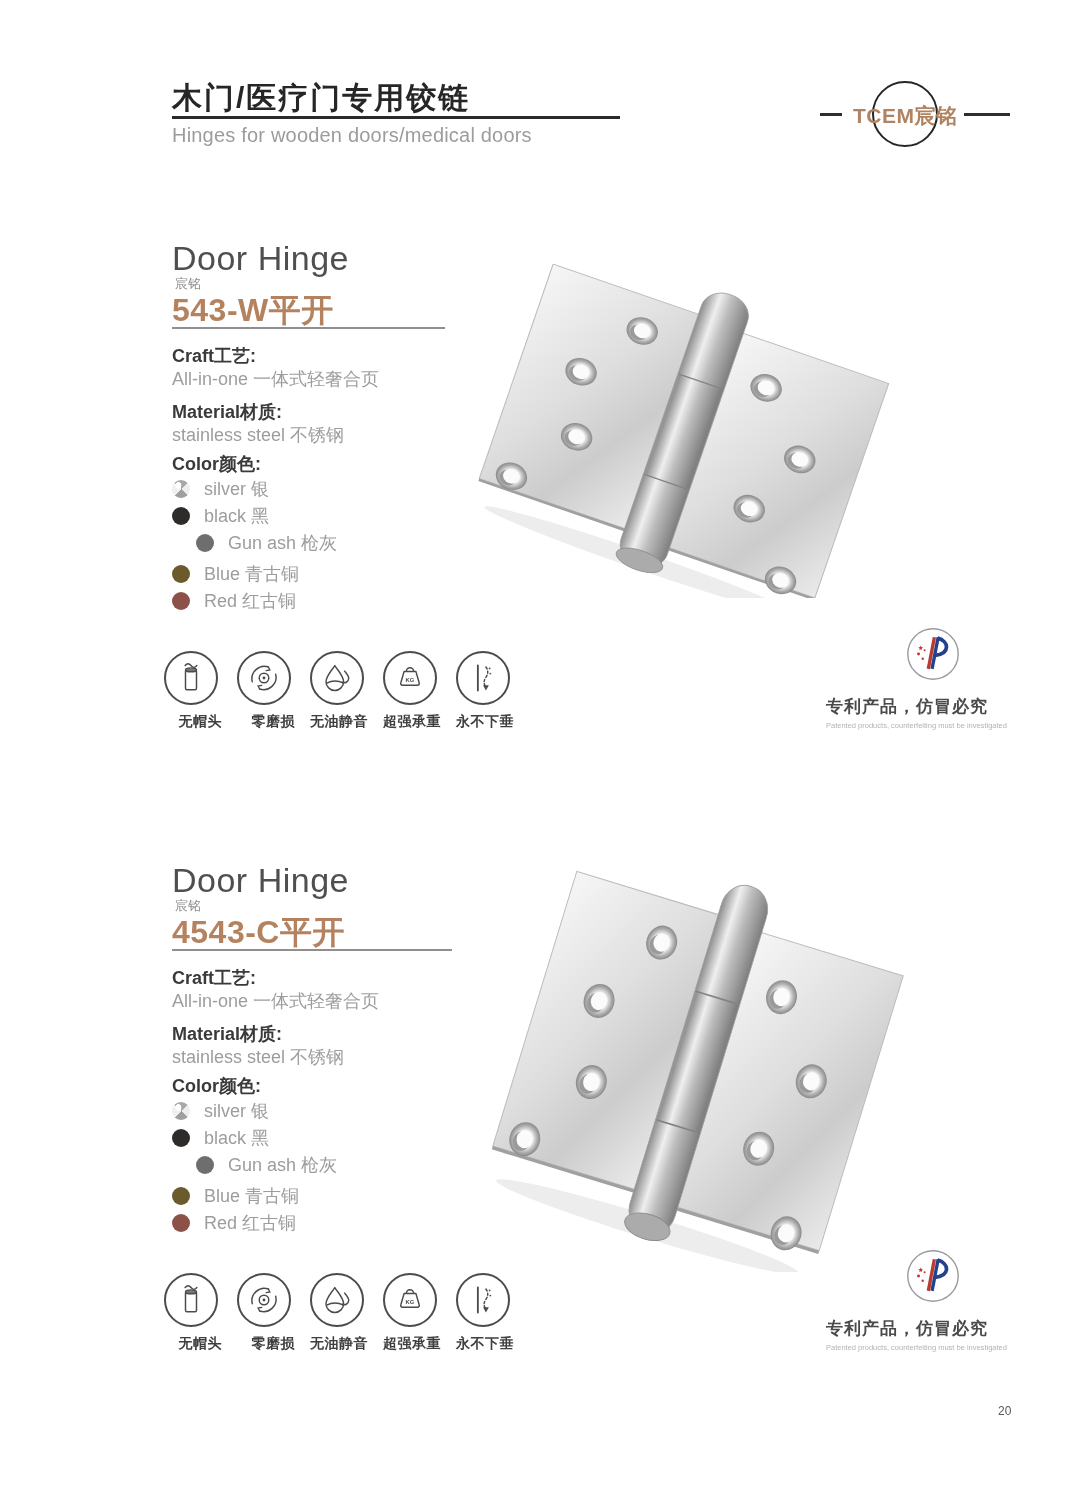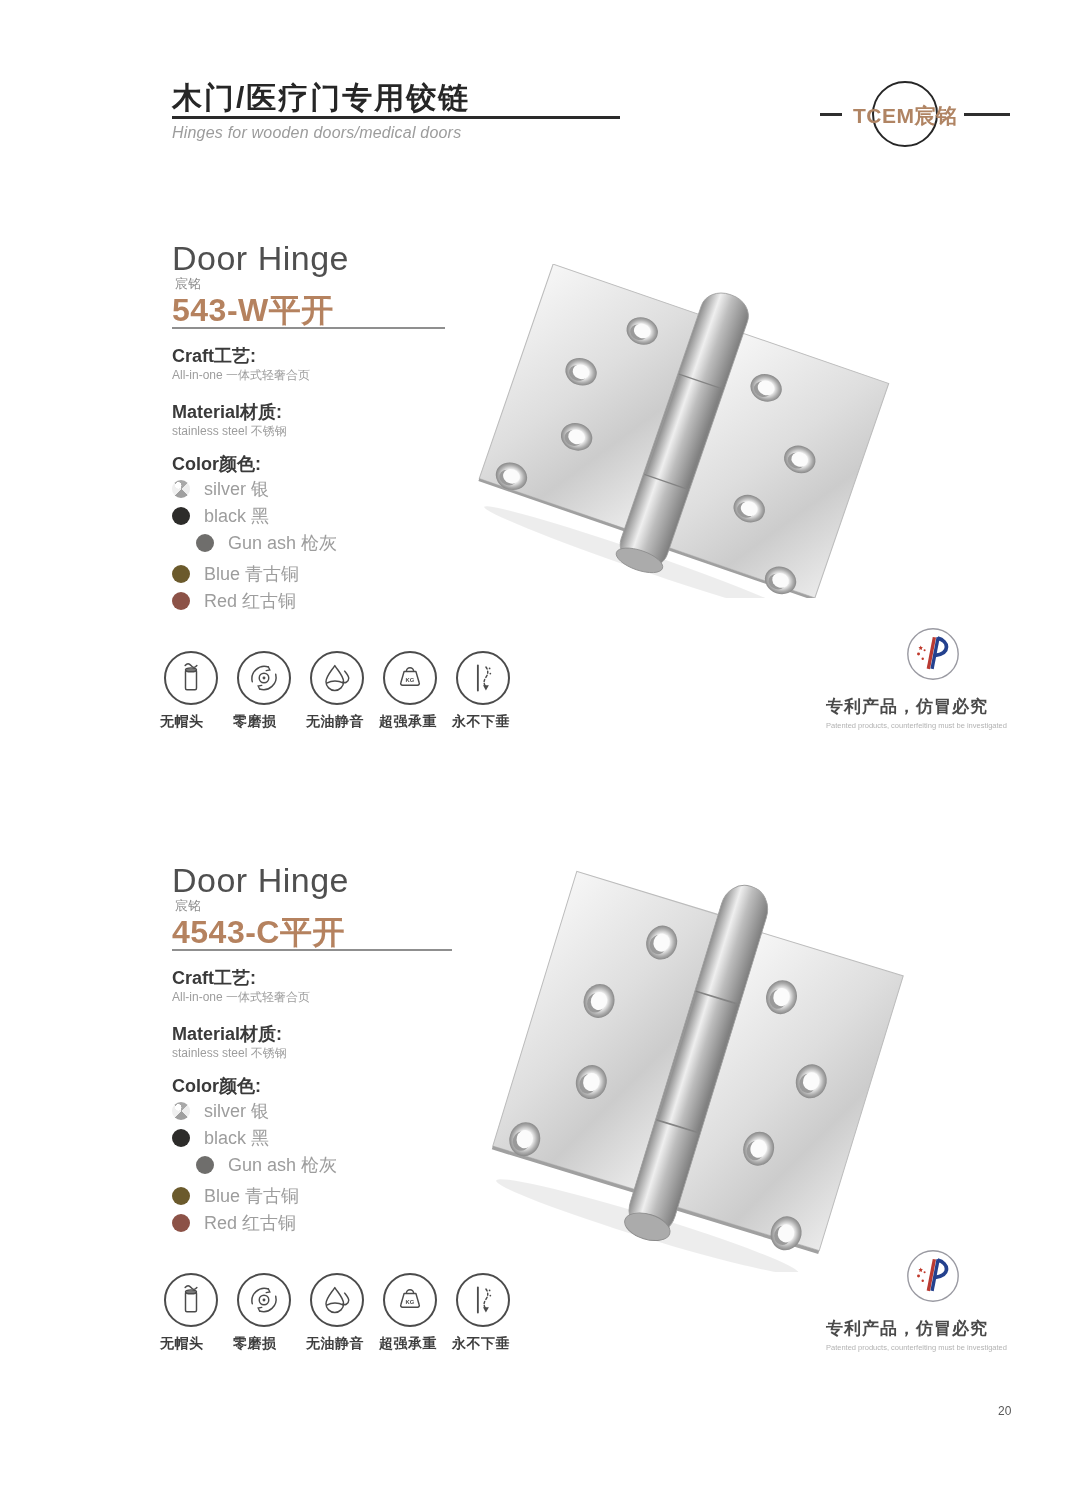--- a/index.html
+++ b/index.html
@@ -3,55 +3,55 @@
 <meta charset="utf-8">
 <style>
   html,body{margin:0;padding:0;background:#ffffff;}
   .page{position:relative;width:1080px;height:1435px;background:#ffffff;overflow:hidden;
         font-family:"Liberation Sans","DejaVu Sans",sans-serif;}
 
   
   .header-title{position:absolute;left:172px;top:78px;font-size:30px;font-weight:700;
         color:#262626;letter-spacing:2px;}
   .header-rule{position:absolute;left:172px;top:116px;width:448px;height:3px;background:#2a2a2a;}
-  .header-sub{position:absolute;left:172px;top:124px;font-size:16px;color:#9c9c9c;letter-spacing:.2px;font-style:italic;}
+  .header-sub{position:absolute;left:172px;top:124px;font-size:20px;color:#9c9c9c;letter-spacing:.2px;}
 
   .logo{position:absolute;left:820px;top:78px;width:200px;height:76px;}
   .logo .dash{position:absolute;top:35px;height:2.5px;background:#2e2e2e;}
   .logo .dash.l{left:0;width:22px;}
   .logo .dash.r{left:144px;width:46px;}
   .logo .circle{position:absolute;left:52px;top:3px;width:62px;height:62px;border:2.5px solid #262626;border-radius:50%;}
   .logo .brand{position:absolute;left:33px;top:24px;font-size:21px;font-weight:700;color:#b08463;letter-spacing:.5px;white-space:nowrap;}
 
   
   .sec{position:absolute;left:0;width:1080px;height:760px;}
   .sec1{top:0;}
   .sec2{top:622px;}
 
   .p-title{position:absolute;left:172px;top:239px;font-size:34px;font-weight:400;color:#4f4f4f;letter-spacing:.5px;}
   .p-brand{position:absolute;left:175px;top:275px;font-size:13px;color:#8d8d8d;}
   .p-model{position:absolute;left:172px;top:289px;font-size:32px;font-weight:700;color:#b5825f;letter-spacing:.5px;}
   .p-model-rule{position:absolute;left:172px;top:327px;width:273px;height:2px;background:#8f8f8f;}
 
   .spec-label{position:absolute;left:172px;font-size:18px;font-weight:700;color:#3a3a3a;}
-  .spec-value{position:absolute;left:172px;font-size:12px;color:#9d9d9d;}
+  .spec-value{position:absolute;left:172px;font-size:18px;color:#9d9d9d;}
   .craft-label{top:344px;} .craft-value{top:367px;}
   .material-label{top:400px;} .material-value{top:423px;}
   .color-label{top:452px;}
 
   .color-row{position:absolute;left:172px;display:flex;align-items:center;gap:14px;height:20px;}
   .cr0{top:479px;} .cr1{top:506px;} .cr2{top:533px;padding-left:24px;} .cr3{top:564px;} .cr4{top:591px;}
   .swatch{width:18px;height:18px;border-radius:50%;flex:0 0 auto;}
   .swatch.silver{background-image:
       radial-gradient(circle at 35% 30%, #ffffff 0 18%, rgba(255,255,255,0) 19%),
       conic-gradient(from 45deg,#ededed 0 90deg,#9f9f9f 90deg 180deg,#f0f0f0 180deg 270deg,#a8a8a8 270deg 360deg);}
   .color-name{font-size:18px;color:#9d9d9d;white-space:nowrap;}
 
   .features{position:absolute;left:160px;top:651px;display:flex;gap:11px;}
-  .feature{width:62px;text-align:left;}
+  .feature{width:62px;text-align:right;}
   .fcircle{width:54px;height:54px;border:2px solid #4b4b4b;border-radius:50%;margin:0 auto;
            display:flex;align-items:center;justify-content:center;box-sizing:border-box;background:#fff;}
   .fcircle svg{display:block;}
   .flabel{margin-top:8px;font-size:14px;font-weight:600;color:#3e3e3e;white-space:nowrap;letter-spacing:.5px;}
 
   .patent{position:absolute;left:826px;top:626px;width:214px;}
   .patent .pcircle{width:56px;height:56px;margin:0 auto;}
   .patent .ptitle{margin-top:13px;font-size:17px;font-weight:700;color:#4a4a4a;letter-spacing:1px;white-space:nowrap;}
   .patent .psub{margin-top:3px;font-size:7.5px;color:#b3b3b3;white-space:nowrap;}
 

